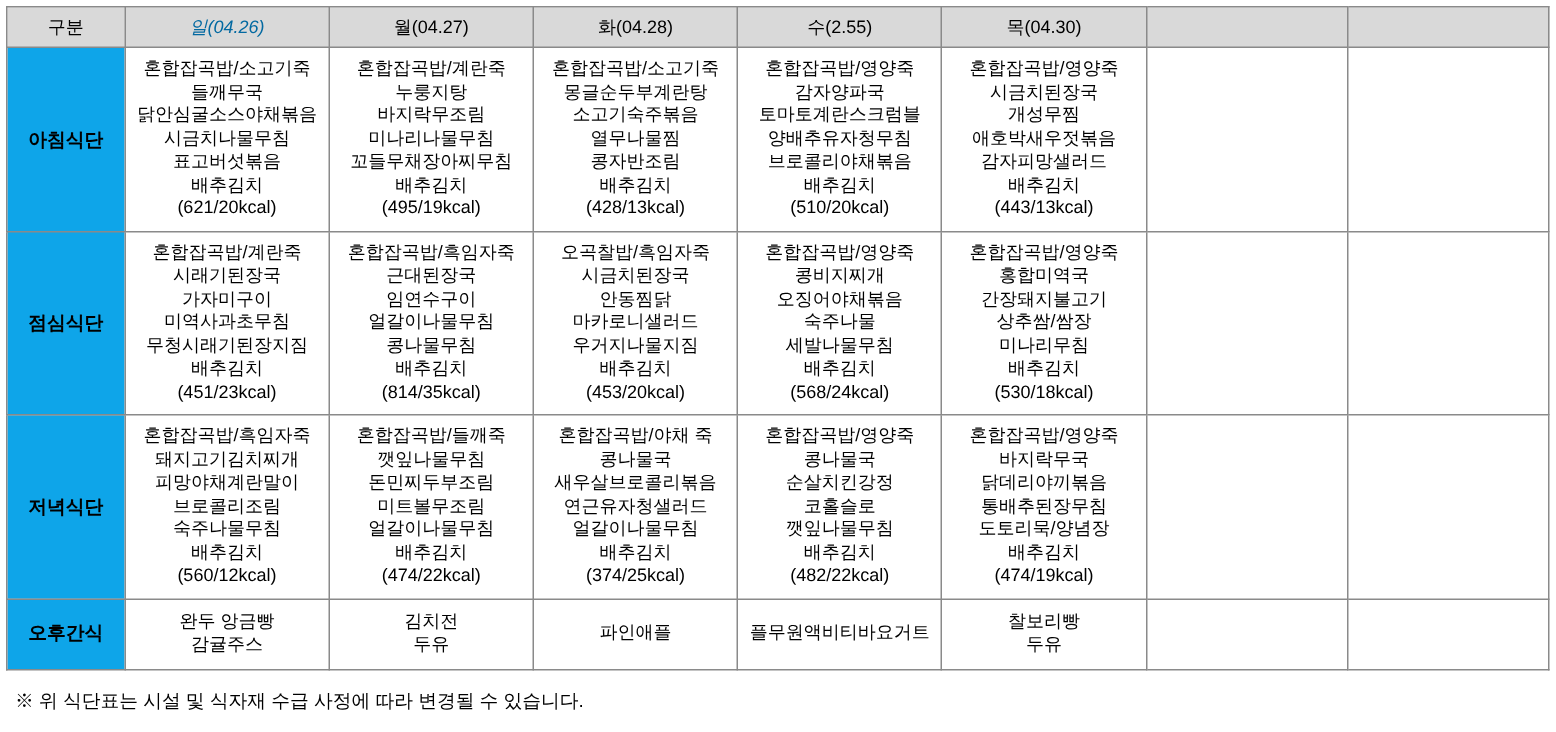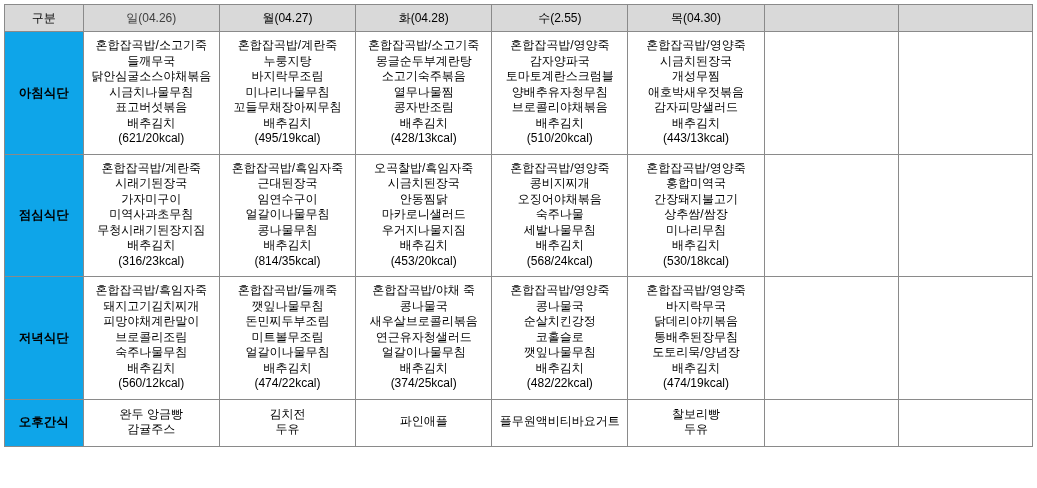--- a/index.html
+++ b/index.html
@@ -42,21 +42,21 @@
   col.c-day   { width: 135px; }
   col.c-blank { width: 133px; }
 
   thead td {
     background: #d9d9d9;
     height: 26px;
     font-size: 12.5px;
     font-weight: bold;
   }
   thead td.head-label { background: #d9d9d9; }
-  .sun { color: #404040; }
+  .sun { color: #0369a1; font-style: italic; }
 
   tbody td.row-label {
     background: #0ea5e9;
     font-size: 12.5px;
     font-weight: bold;
   }
   tbody td.blank-cell { background: #ffffff; }
 
   .cell-lines {
     padding: 6px 3px 7px 3px;
@@ -172,21 +172,21 @@
         <tr>
           <td class="row-label">점심식단</td>
           <td>
             <span class="cell-lines">
               <span class="ln">혼합잡곡밥/계란죽</span>
               <span class="ln">시래기된장국</span>
               <span class="ln">가자미구이</span>
               <span class="ln">미역사과초무침</span>
               <span class="ln">무청시래기된장지짐</span>
               <span class="ln">배추김치</span>
-              <span class="ln">(316/23kcal)</span>
+              <span class="ln">(451/23kcal)</span>
             </span>
           </td>
           <td>
             <span class="cell-lines">
               <span class="ln">혼합잡곡밥/흑임자죽</span>
               <span class="ln">근대된장국</span>
               <span class="ln">임연수구이</span>
               <span class="ln">얼갈이나물무침</span>
               <span class="ln">콩나물무침</span>
               <span class="ln">배추김치</span>
@@ -318,13 +318,14 @@
               <span class="ln">찰보리빵</span>
               <span class="ln">두유</span>
             </span>
           </td>
           <td class="blank-cell"></td>
           <td class="blank-cell"></td>
         </tr>
       </tbody>
   </table>
 
+  <div class="note">※ 위 식단표는 시설 및 식자재 수급 사정에 따라 변경될 수 있습니다.</div>
 </div>
 
 </body></html>

